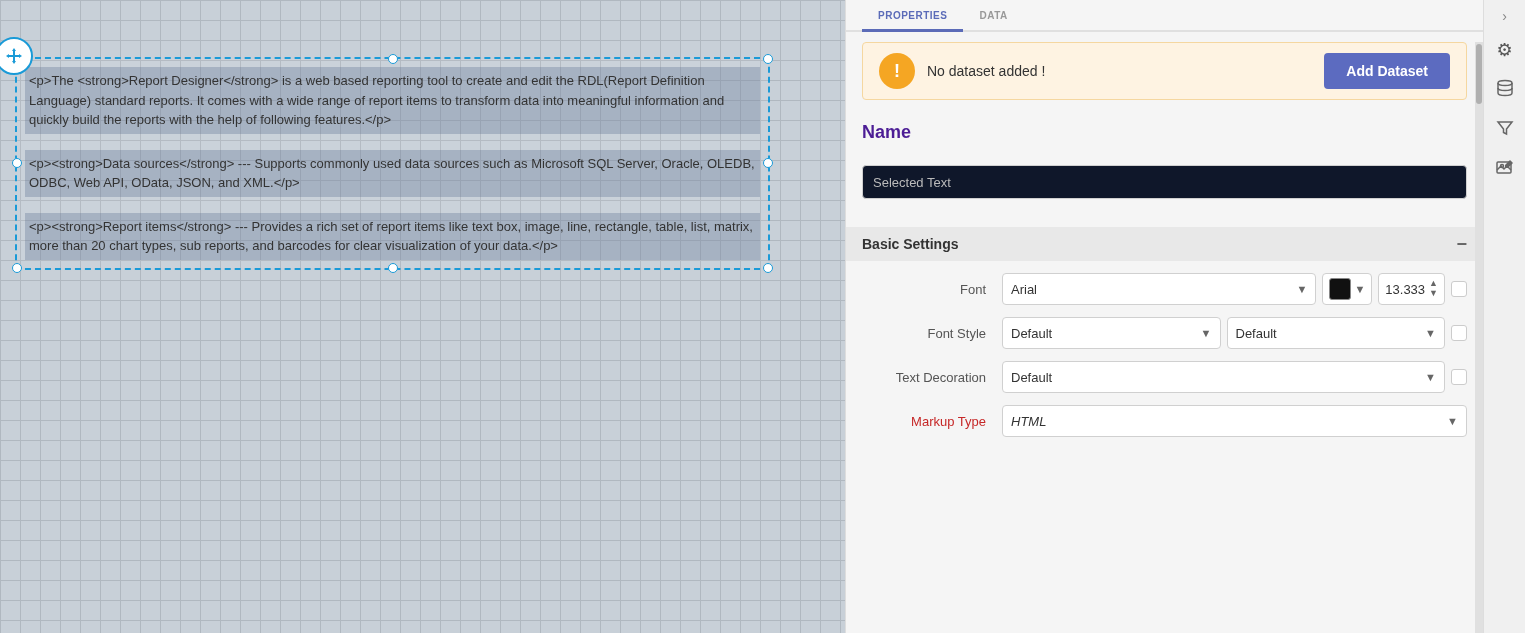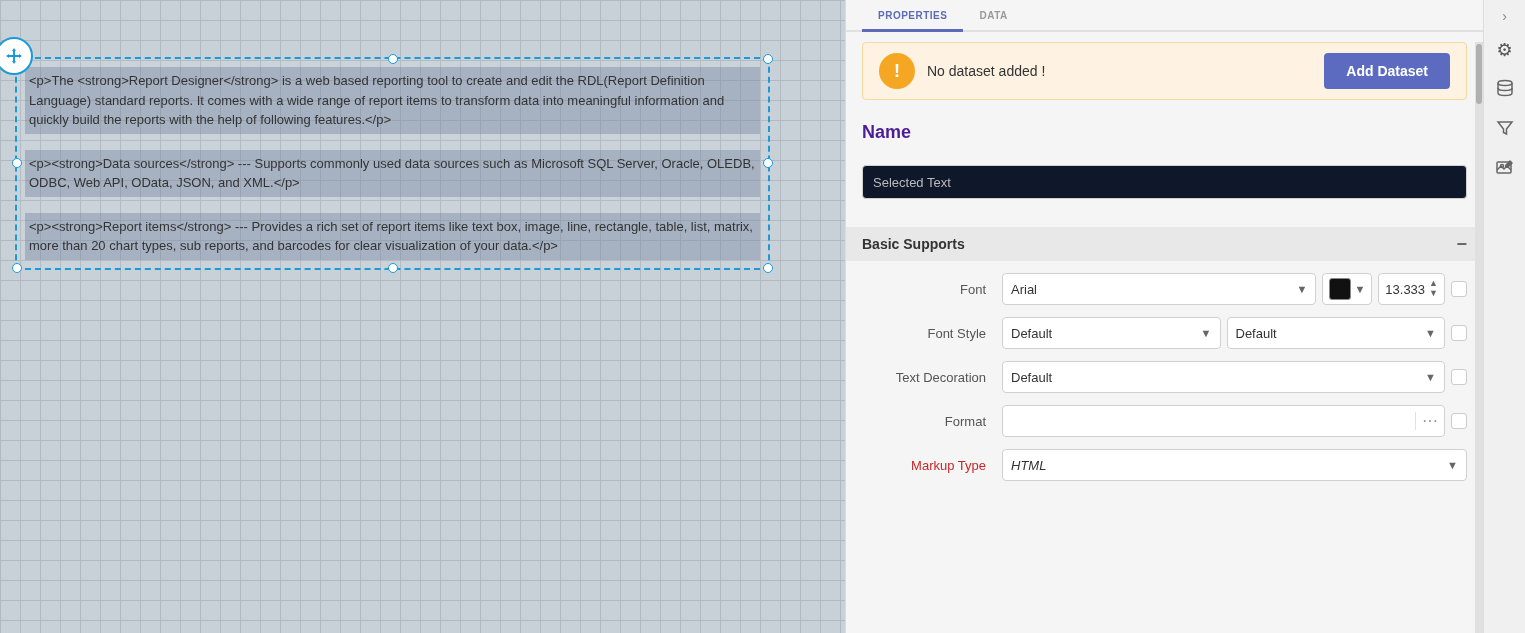--- a/index.html
+++ b/index.html
@@ -462,21 +462,21 @@
     <div class="properties-body">
       <div class="field-row">
         <div style="font-size:18px; font-weight:600; color:#4c1d95; margin-bottom:6px;">Name</div>
       </div>
       <div style="margin-bottom:16px;">
         <input class="field-input" type="text" style="width: 100%;" placeholder="Selected Text">
       </div>
     </div>
 
     <div class="section-header">
-      <span>Basic Supports</span>
+      <span>Basic Settings</span>
       <span class="section-collapse">−</span>
     </div>
 
     <div style="padding: 12px 16px 0;">
       <div class="dropdown-row">
         <span class="field-label">Font</span>
         <div class="font-row">
 
           <div class="custom-select" style="flex:1;">
             <span class="select-text">Arial</span>
@@ -518,30 +518,20 @@
         <span class="field-label">Text Decoration</span>
         <div style="display:flex; gap:6px; flex:1; align-items:center;">
           <div class="custom-select" style="flex:1;">
             <span class="select-text">Default</span>
             <span class="chevron">▼</span>
           </div>
           <div class="checkbox-sq"></div>
         </div>
       </div>
 
-      <div class="dropdown-row">
-        <span class="field-label">Format</span>
-        <div style="display:flex; gap:6px; flex:1; align-items:center;">
-          <div class="format-input-group">
-            <input type="text" style="flex: 1 1 0%; border: none; outline: none; padding: 0px 8px; font-size: 13px; background: transparent;">
-            <span class="format-dots">···</span>
-          </div>
-          <div class="checkbox-sq"></div>
-        </div>
-      </div>
 
       <div class="dropdown-row">
         <span class="field-label red">Markup Type</span>
         <div style="display:flex; gap:6px; flex:1; align-items:center;font-style:italic;">
           <div class="custom-select" style="flex:1;">
             <span class="select-text">HTML</span>
             <span class="chevron">▼</span>
           </div>
         </div>
       </div>

